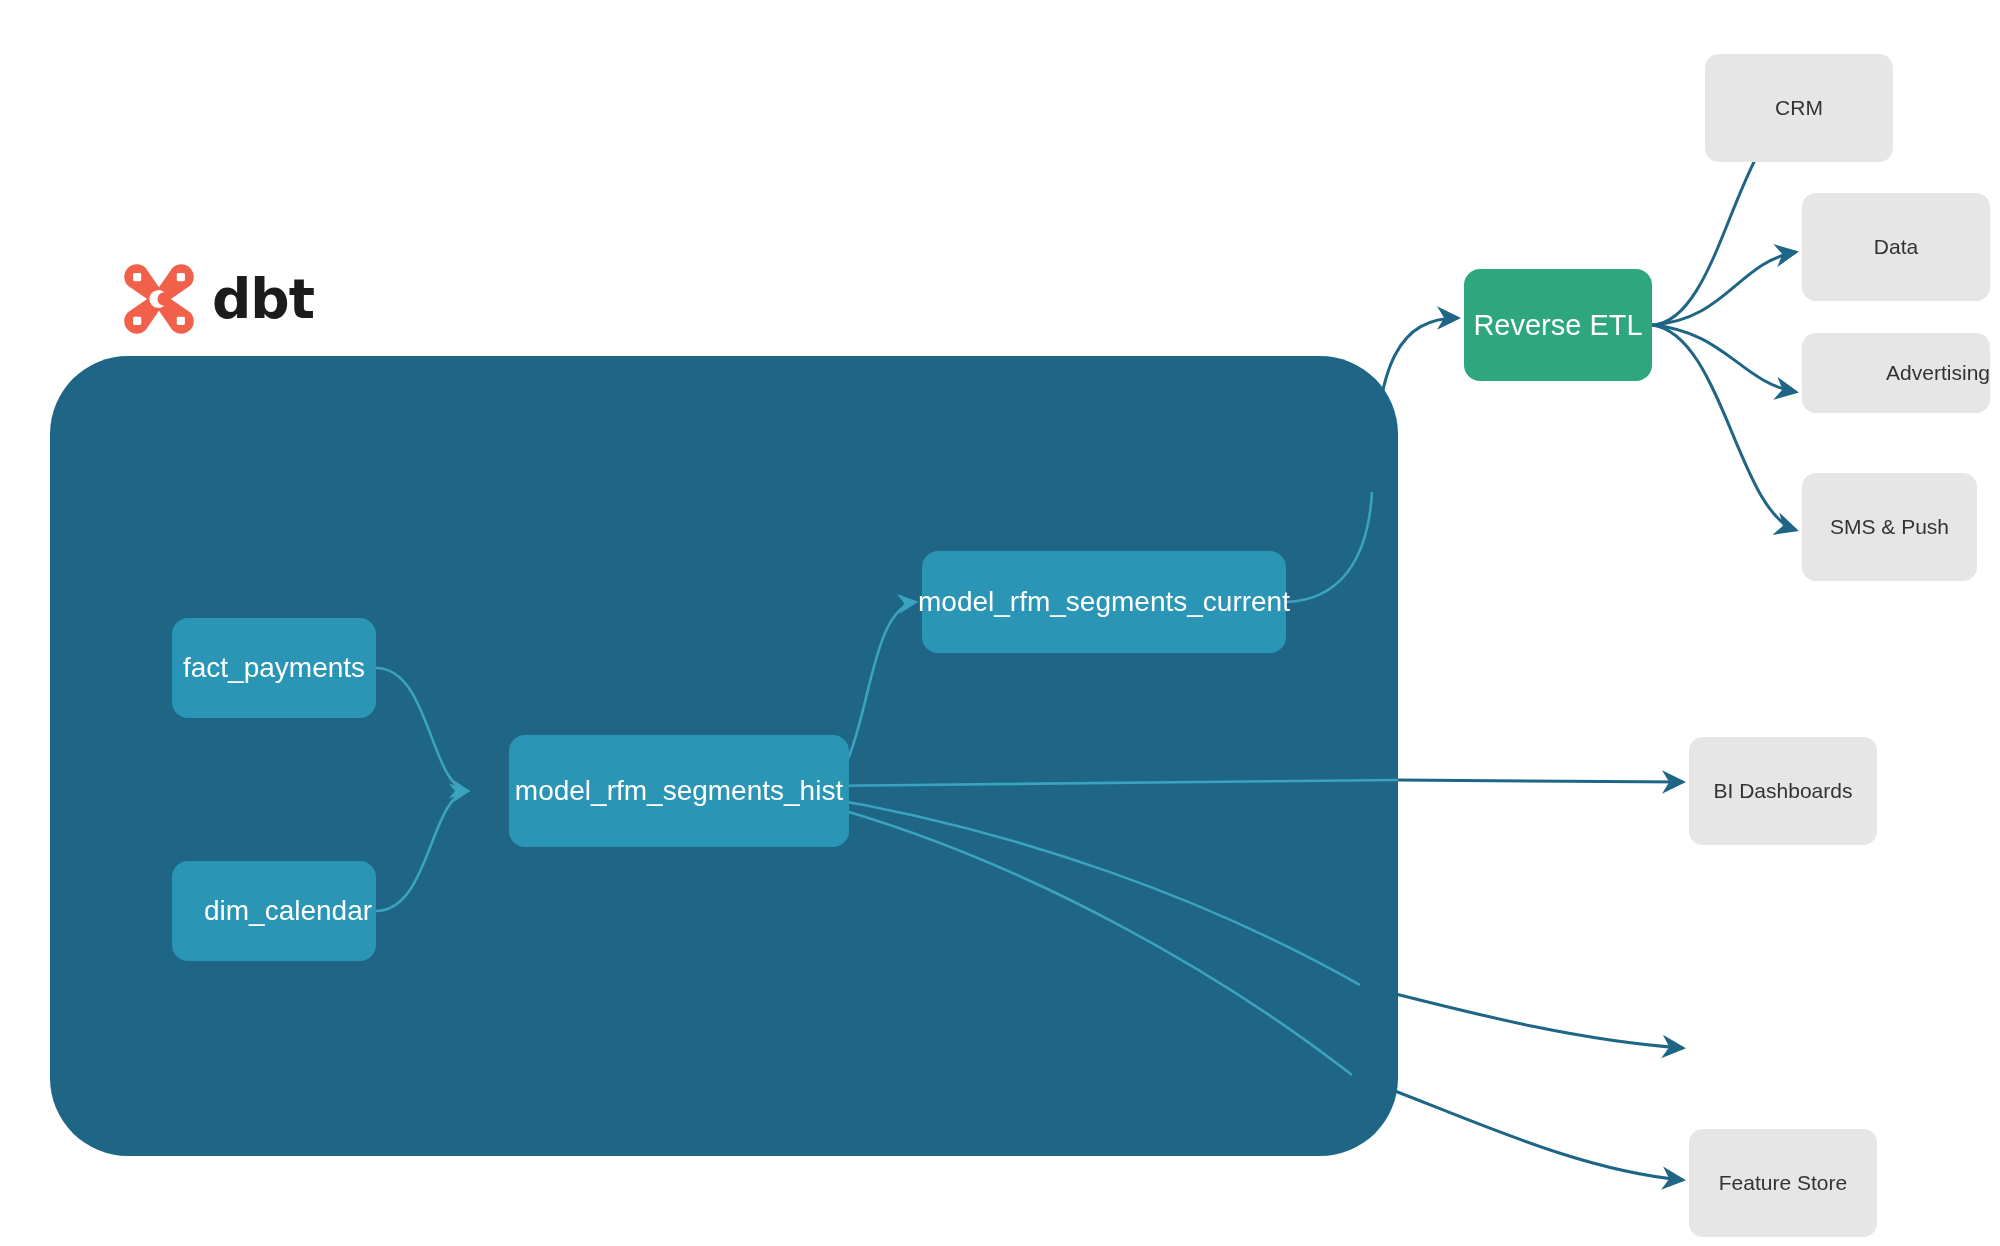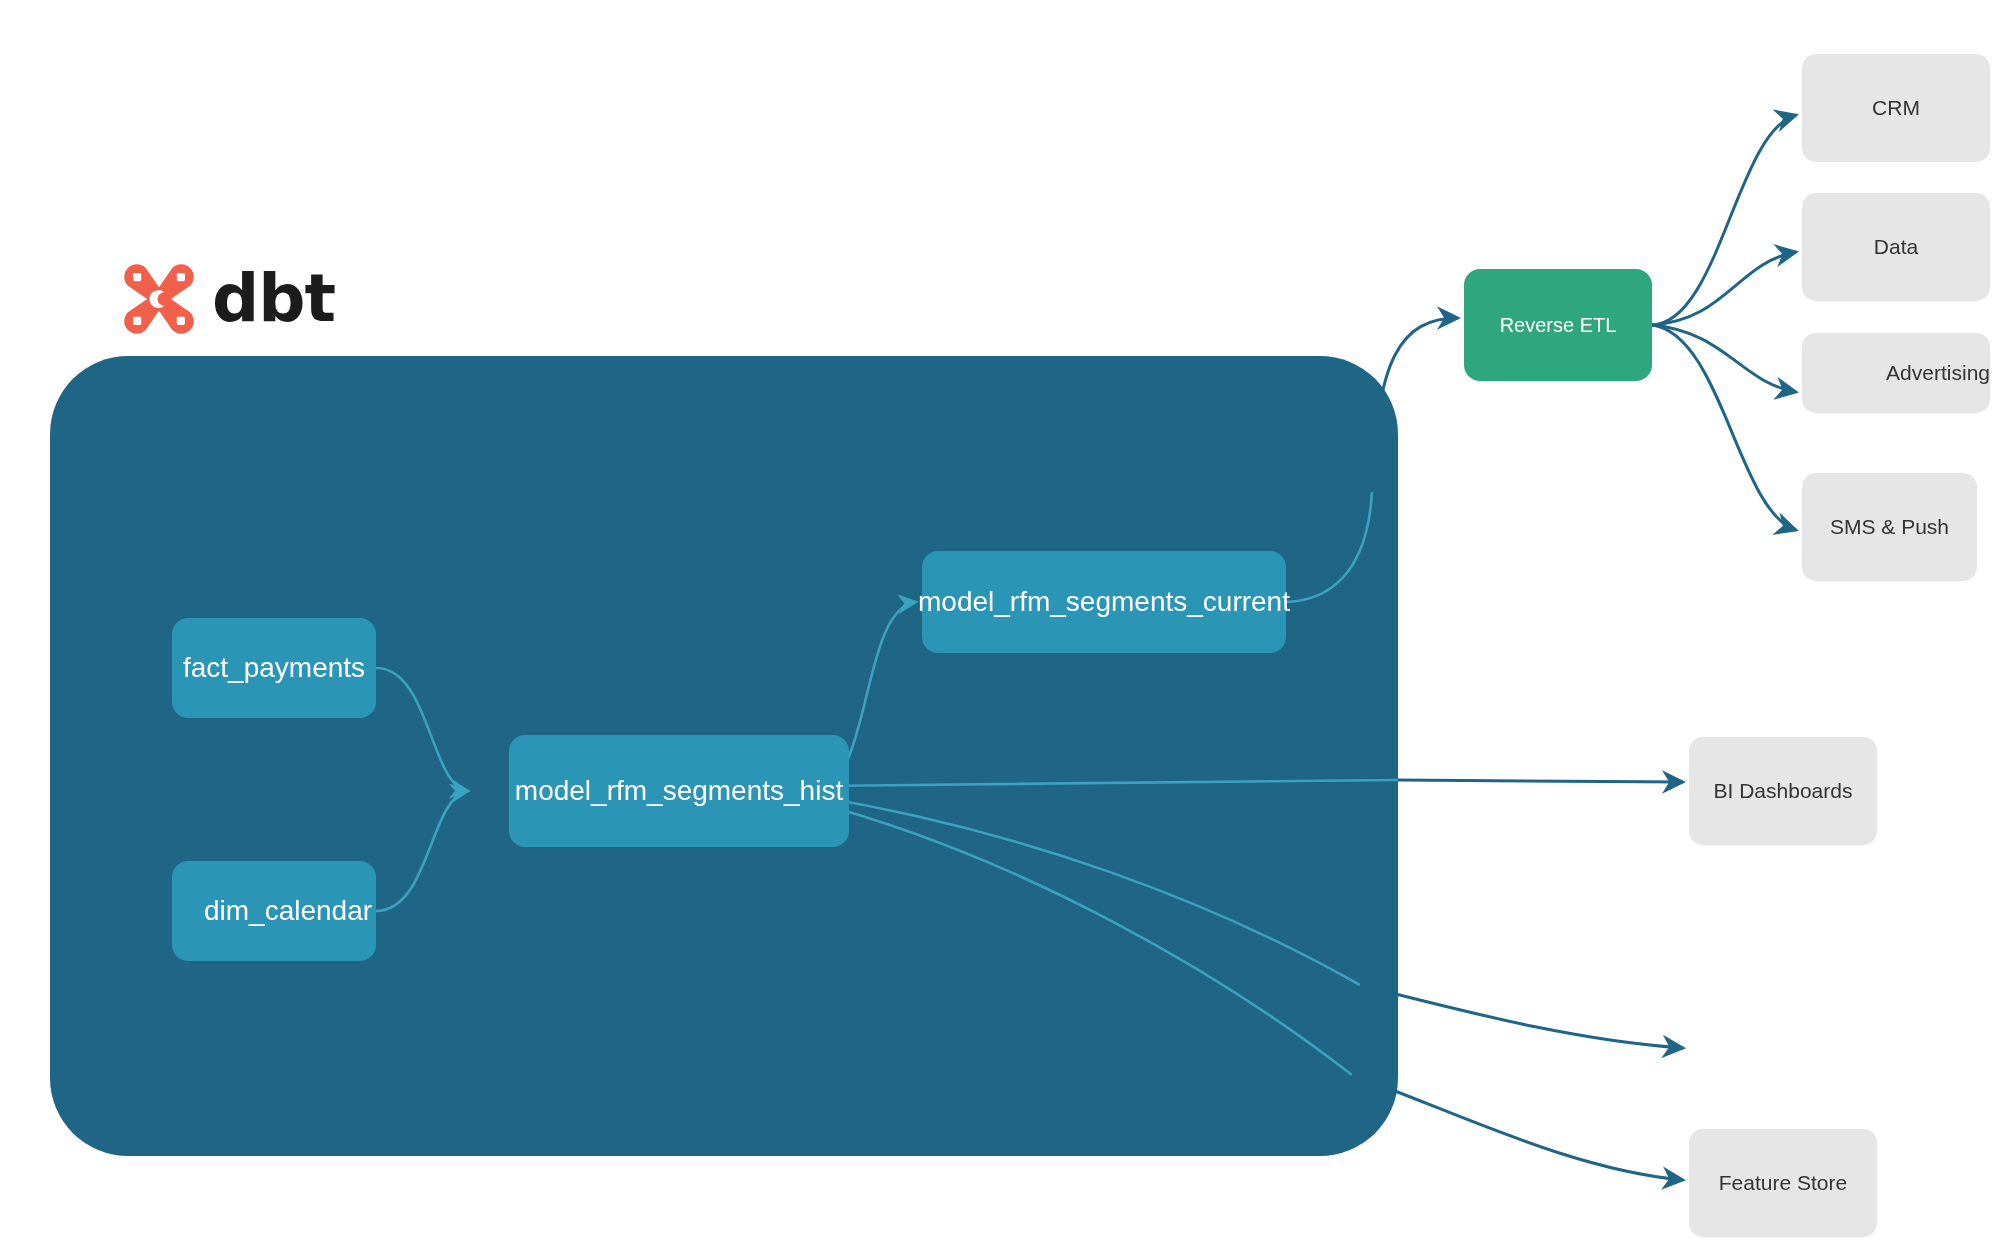--- a/index.html
+++ b/index.html
@@ -30,21 +30,21 @@
     gap: 16px;
   }
   #dbt-mark {
     width: 74px;
     height: 74px;
     flex: 0 0 auto;
   }
   #dbt-wordmark {
     font-family: "DejaVu Sans", sans-serif;
     font-weight: bold;
-    font-size: 66px;
+    font-size: 55px;
     line-height: 66px;
     color: #1c1c1c;
     letter-spacing: -1px;
     user-select: none;
   }
 
   
   #warehouse-panel {
     position: absolute;
     left: 50px;
@@ -78,37 +78,37 @@
     background: #2a95b5;
     border-radius: 16px;
     color: #ffffff;
     font-size: 28px;
     padding: 0 18px;
   }
   .node-green {
     background: #2ea67e;
     border-radius: 16px;
     color: #ffffff;
-    font-size: 20px;
+    font-size: 29px;
   }
   .node-dest {
     background: #e6e6e6;
     border-radius: 14px;
     color: #333333;
     font-size: 21px;
     line-height: 1.35;
   }
 
   #node-fact-payments      { left: 172px;  top: 618px;  width: 204px; height: 100px; }
   #node-dim-calendar       { left: 172px;  top: 861px;  width: 204px; height: 100px; padding-left: 46px; }
   #node-rfm-hist           { left: 474px;  top: 735px;  width: 340px; height: 112px; margin-left: 35px; }
   #node-rfm-current        { left: 922px;  top: 551px;  width: 364px; height: 102px; }
   #node-reverse-etl        { left: 1464px; top: 269px;  width: 188px; height: 112px; }
 
-  #node-crm                { left: 1802px; top: 54px;   width: 188px; height: 108px; }
+  #node-crm                { left: 1705px; top: 54px;   width: 188px; height: 108px; }
   #node-email              { left: 1802px; top: 193px;  width: 188px; height: 108px; }
   #node-advertising        { left: 1802px; top: 333px;  width: 188px; height: 80px; justify-content: flex-end; }
   #node-sms-push           { left: 1802px; top: 473px;  width: 175px; height: 108px; }
   #node-bi-dashboards      { left: 1689px; top: 737px;  width: 188px; height: 108px; }
   #node-ds-notebooks       { left: 1689px; top: 998px;  width: 188px; height: 108px; }
   #node-feature-store      { left: 1689px; top: 1129px; width: 188px; height: 108px; }
 </style>
 </head>
 <body>
 

